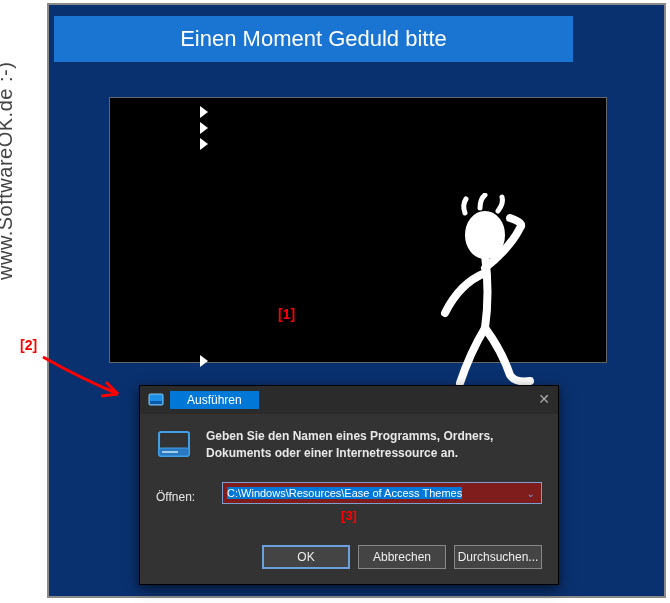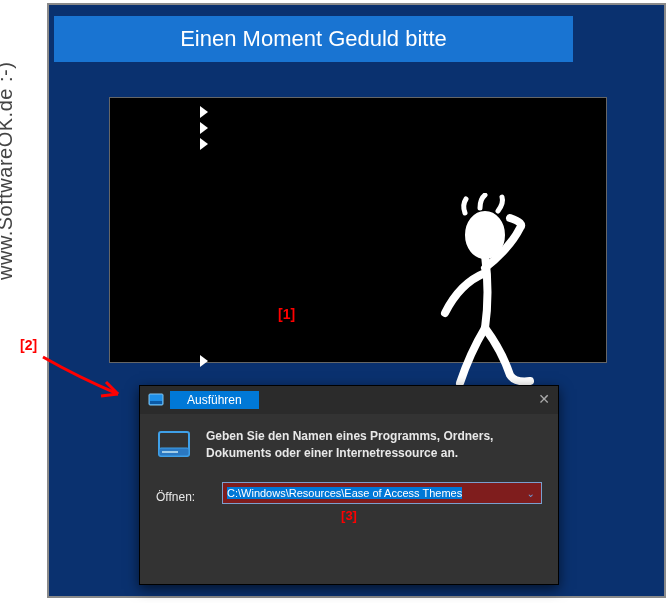--- a/index.html
+++ b/index.html
@@ -253,20 +253,25 @@
       </div>
       <div class="open-row">
         <div class="open-label">Öffnen:</div>
         <div class="combo">
           <div class="combo-text"><span class="hl">C:\Windows\Resources\Ease of Access Themes</span></div>
           <div class="combo-chevron">⌄</div>
         </div>
       </div>
       <div class="marker3">[3]</div>
     </div>
+    <div class="btn-row">
+      <div class="btn focus">OK</div>
+      <div class="btn">Abbrechen</div>
+      <div class="btn">Durchsuchen...</div>
+    </div>
   </div>
 </div>
 
 <div class="marker2">[2]</div>
 <svg class="arrow-svg" viewBox="0 0 100 60">
   <path d="M5 5 Q40 25 80 42" stroke="#ff0000" stroke-width="3" fill="none"></path>
   <path d="M80 42 L68 30 M80 42 L63 44" stroke="#ff0000" stroke-width="3" fill="none"></path>
 </svg>
 
 <div class="watermark">www.SoftwareOK.de :-)</div>

